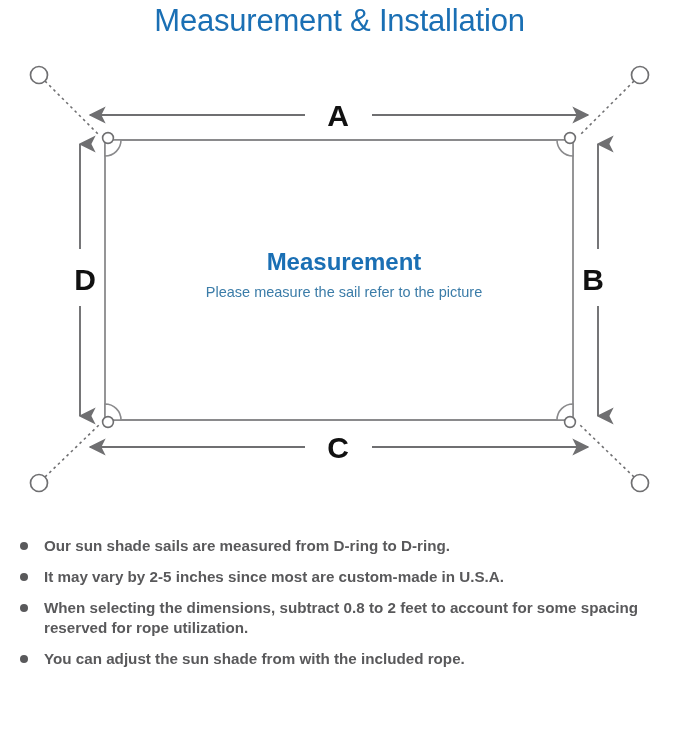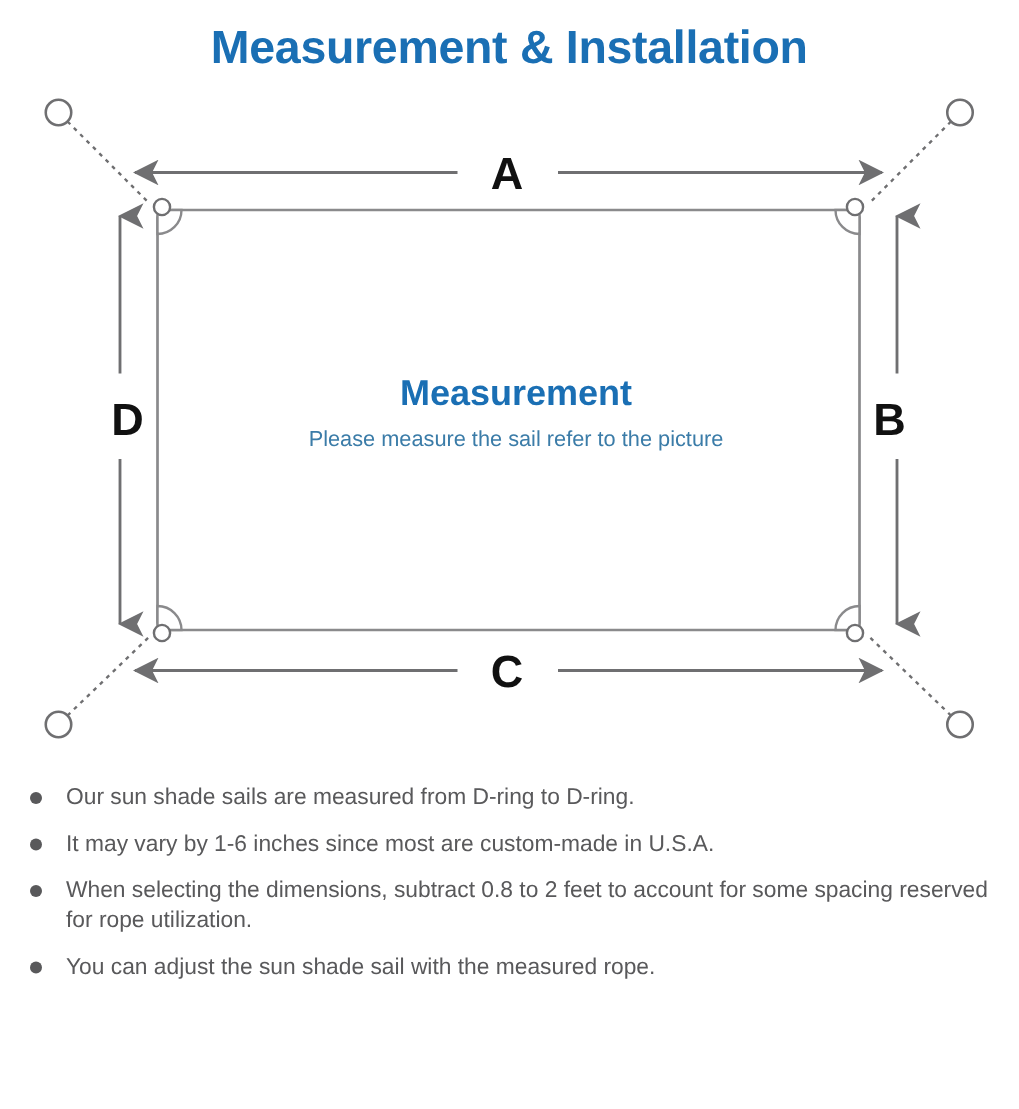--- a/index.html
+++ b/index.html
@@ -11,27 +11,27 @@
     width: 679px;
     height: 739px;
     position: relative;
     font-family: "Liberation Sans", sans-serif;
     overflow: hidden;
   }
 
   #page-title {
     position: absolute;
     left: 0;
-    top: 11px;
+    top: 0;
     width: 679px;
     height: 44px;
     line-height: 42px;
     text-align: center;
     font-size: 31px;
-    font-weight: bold;
+    font-weight: normal;
     color: #1a6fb4;
     letter-spacing: -0.2px;
   }
 
   #diagram-wrap {
     position: absolute;
     left: 0;
     top: 44px;
     width: 679px;
     height: 472px;
@@ -54,22 +54,23 @@
   }
   .svg-center-sub {
     font-family: "Liberation Sans", sans-serif;
     font-size: 14.5px;
     fill: #3b7ca8;
   }
 
   #notes-list {
     position: absolute;
     left: 0;
-    top: 522px;
+    top: 536px;
     width: 679px;
+    font-weight: bold;
   }
   .note-item {
     position: relative;
     padding-left: 30px;
     margin: 0 14px 11px 14px;
     font-size: 15.2px;
     line-height: 20px;
     color: #59595b;
   }
   .note-bullet {
@@ -165,23 +166,23 @@
   </svg>
 </div>
 
 <div id="notes-list">
   <div class="note-item">
     <span class="note-bullet"></span>
     <span>Our sun shade sails are measured from D-ring to D-ring.</span>
   </div>
   <div class="note-item">
     <span class="note-bullet"></span>
-    <span>It may vary by 1-6 inches since most are custom-made in U.S.A.</span>
+    <span>It may vary by 2-5 inches since most are custom-made in U.S.A.</span>
   </div>
   <div class="note-item">
     <span class="note-bullet"></span>
     <span>When selecting the dimensions, subtract 0.8 to 2 feet to account for some spacing reserved for rope utilization.</span>
   </div>
   <div class="note-item">
     <span class="note-bullet"></span>
-    <span>You can adjust the sun shade sail with the measured rope.</span>
+    <span>You can adjust the sun shade from with the included rope.</span>
   </div>
 </div>
 
 </body></html>

